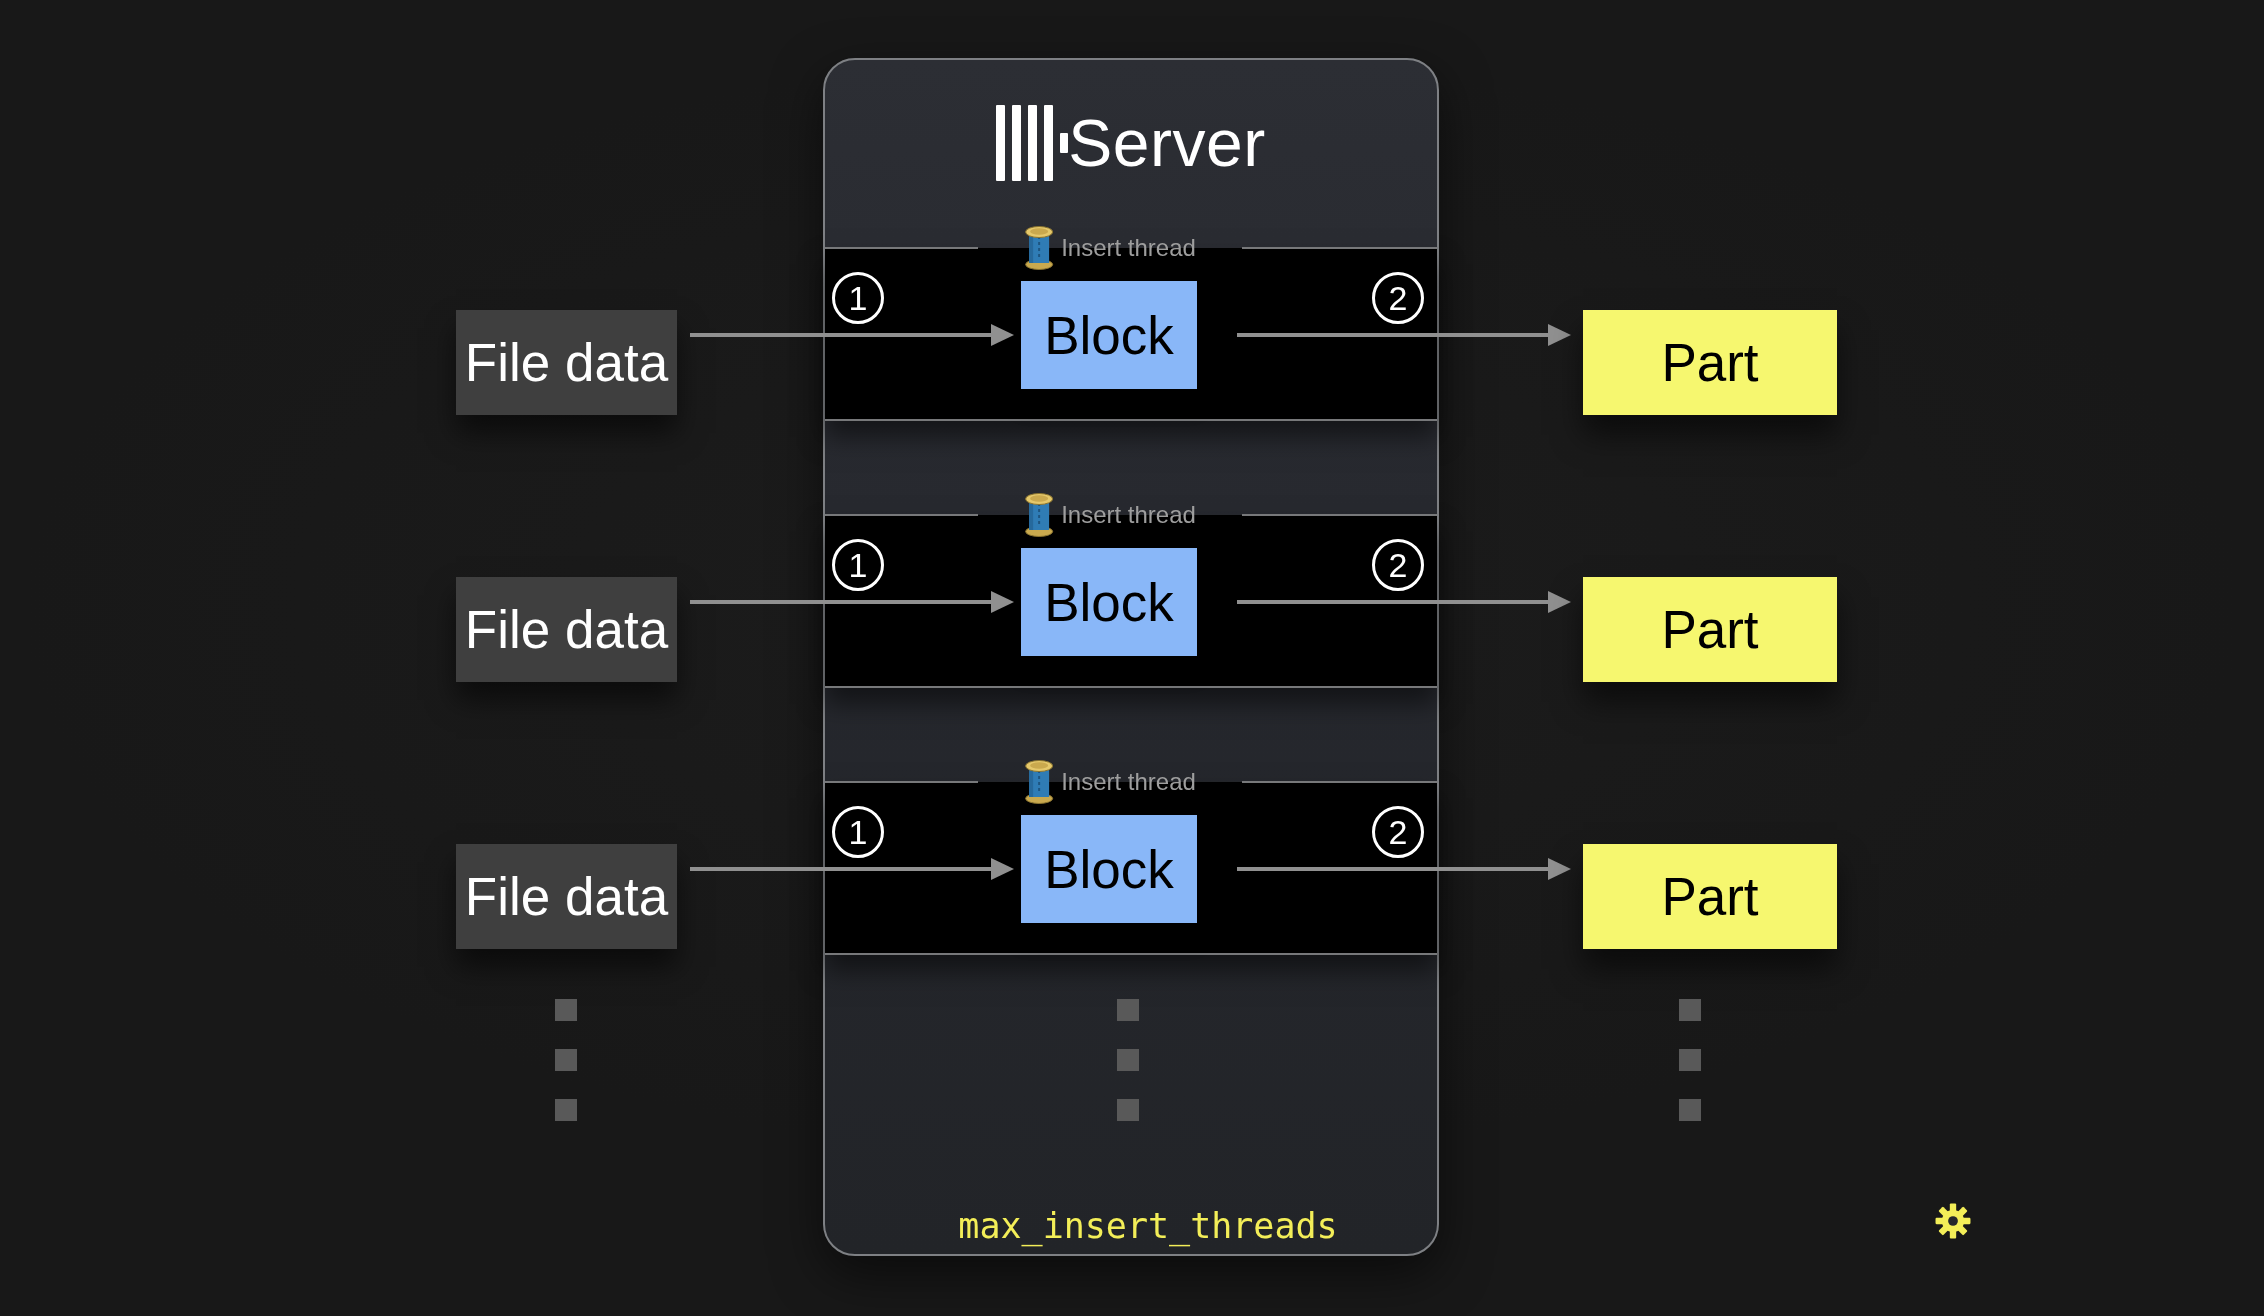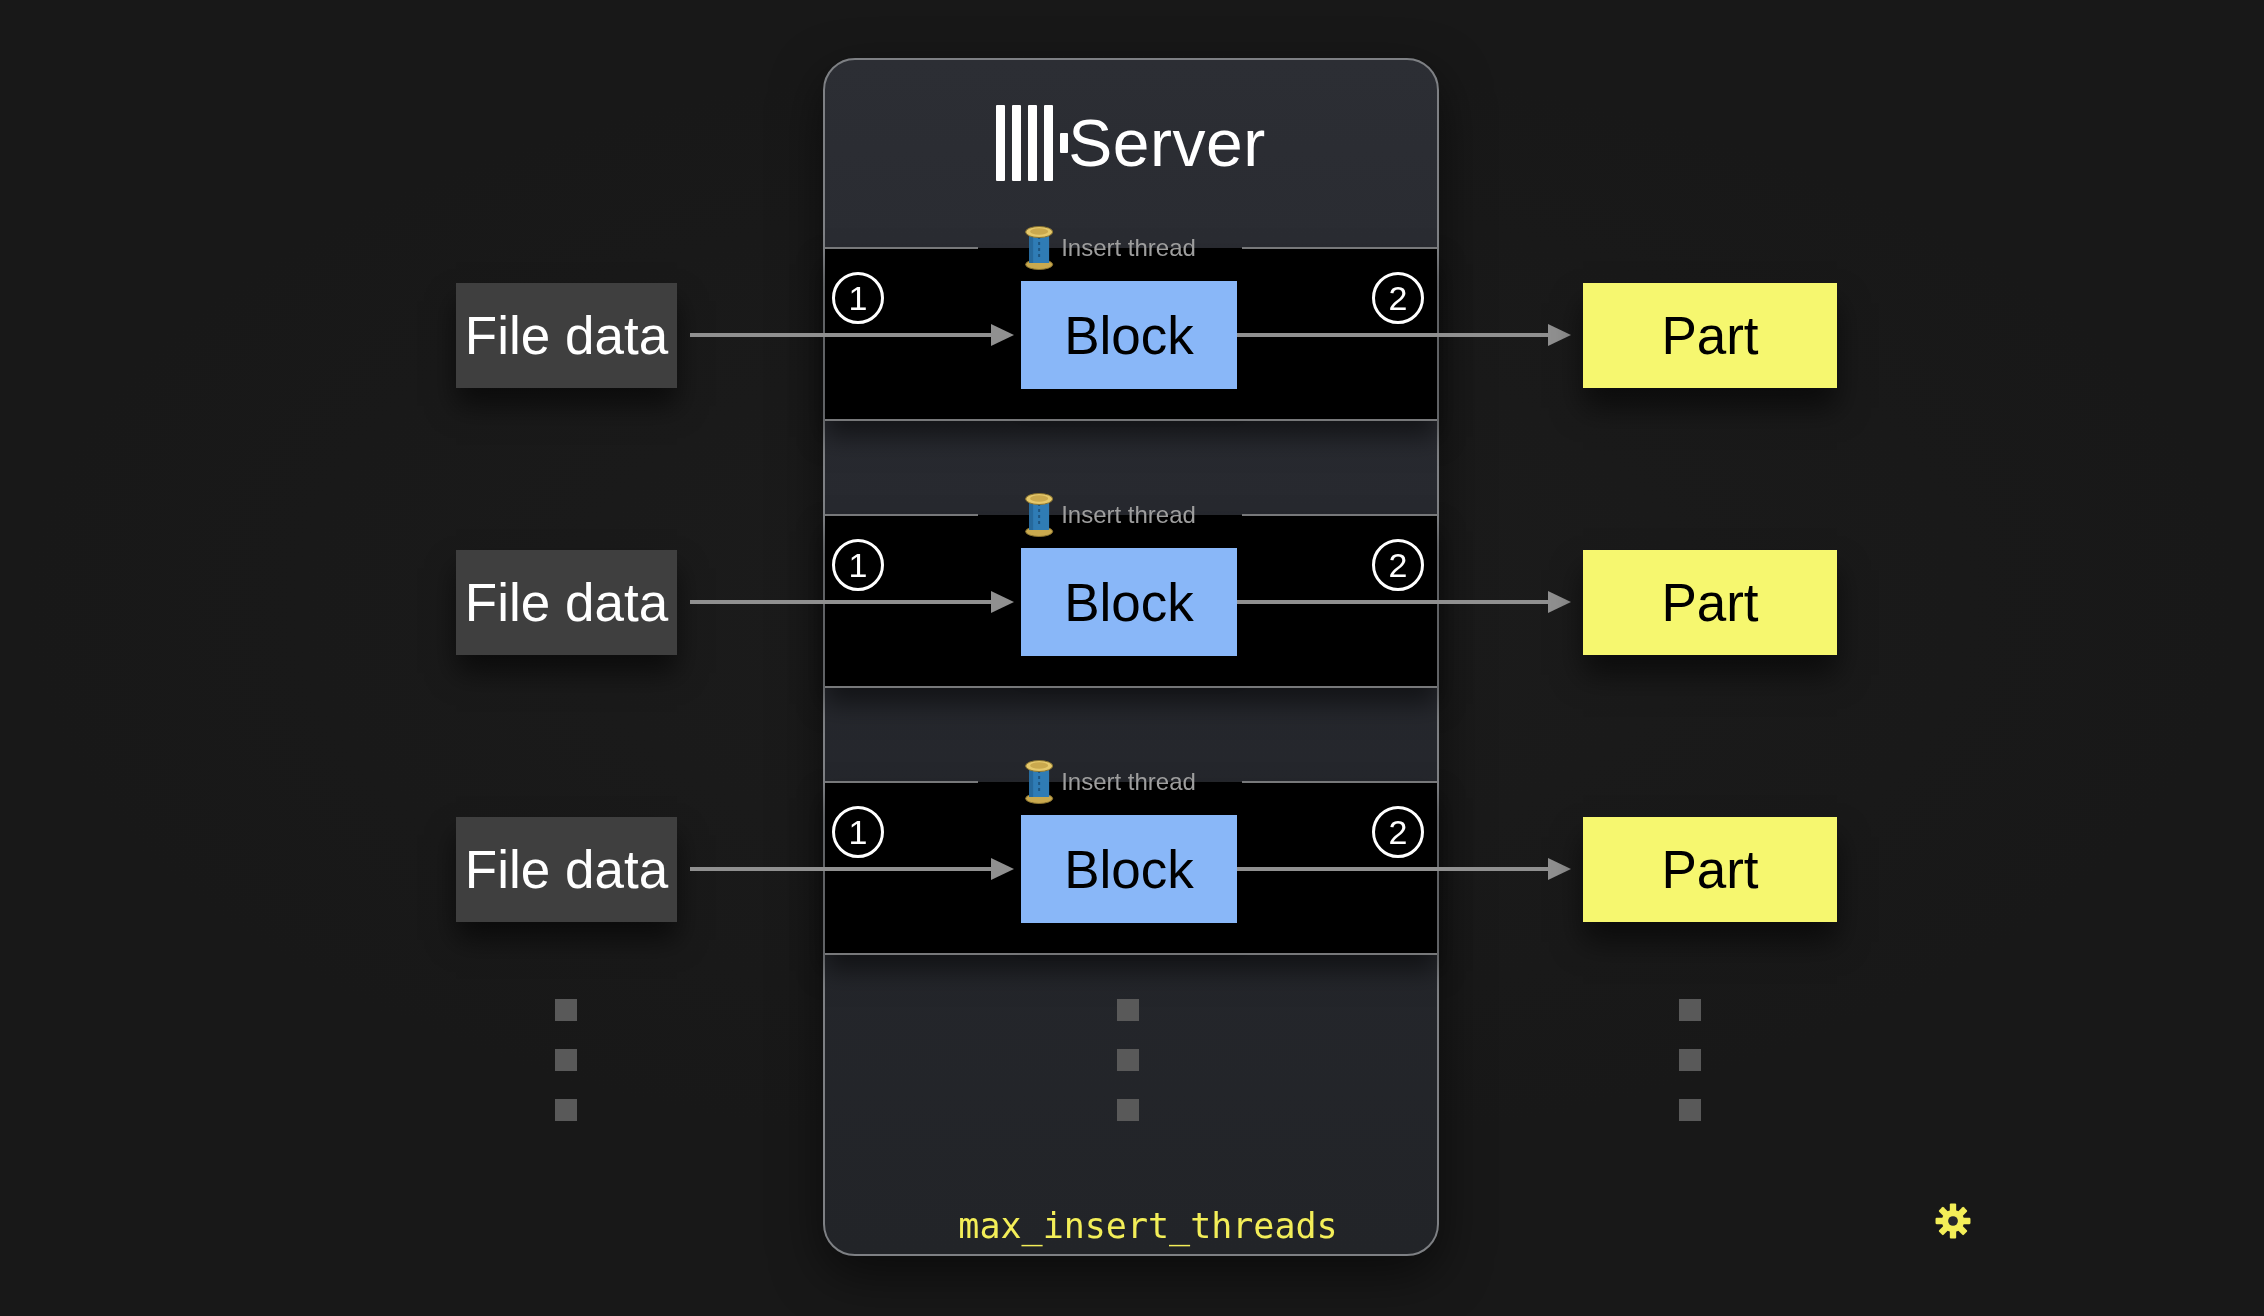--- a/index.html
+++ b/index.html
@@ -38,29 +38,29 @@
   .spool{width:30px;height:44px;flex:0 0 auto;}
   .step-circle{
     position:absolute;top:24px;width:52px;height:52px;box-sizing:border-box;
     border:3px solid #fff;border-radius:50%;
     display:flex;align-items:center;justify-content:center;
     color:#fff;font-size:34px;line-height:1;
   }
   .step-circle.c1{left:7px;}
   .step-circle.c2{left:547px;}
   .block-box{
-    position:absolute;left:196px;top:33px;width:216px;height:108px;
+    position:absolute;left:196px;top:33px;width:176px;height:108px;
     background:var(--block-fill,#89b7f8);color:#000;font-size:53px;
     display:flex;align-items:center;justify-content:center;
     box-shadow:0 14px 20px rgba(0,0,0,.45);
   }
   
   .node{
     position:absolute;display:flex;align-items:center;justify-content:center;
-    font-size:53px;line-height:1;
+    font-size:53px;line-height:1;margin-top:27px;
   }
   .input-box{left:456px;width:221px;height:105px;background:var(--input-fill,#3f3f3f);color:#fff;box-shadow:0 18px 26px rgba(0,0,0,.55);}
   .part-box{left:1583px;width:254px;height:105px;background:var(--part-fill,#f6f76f);color:#000;box-shadow:0 20px 28px rgba(0,0,0,.55);}
   
   .aline{position:absolute;height:4px;background:var(--arrow,#909090);}
   .ahead{position:absolute;width:0;height:0;border-top:11px solid transparent;border-bottom:11px solid transparent;border-left:23px solid var(--arrow,#909090);}
   
   .dot{position:absolute;width:22px;height:22px;background:var(--dot,#595959);}
   .gear{position:absolute;left:1110px;top:1143px;width:36px;height:36px;}
   .setting{

